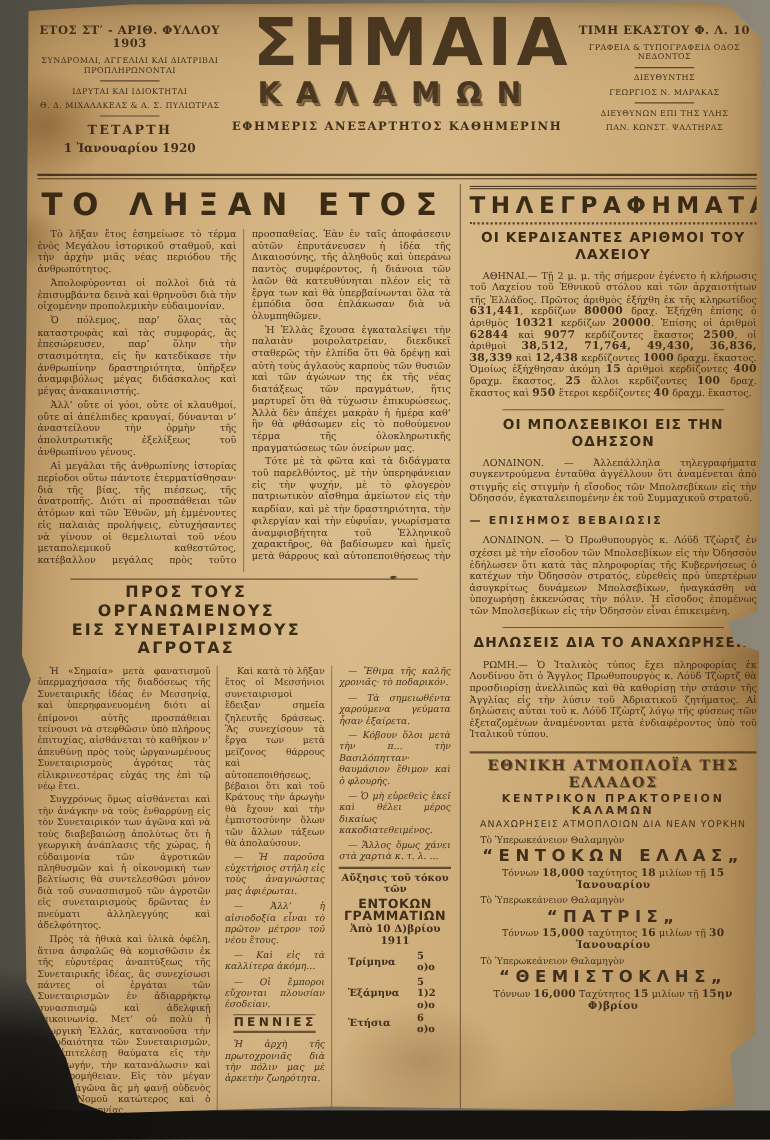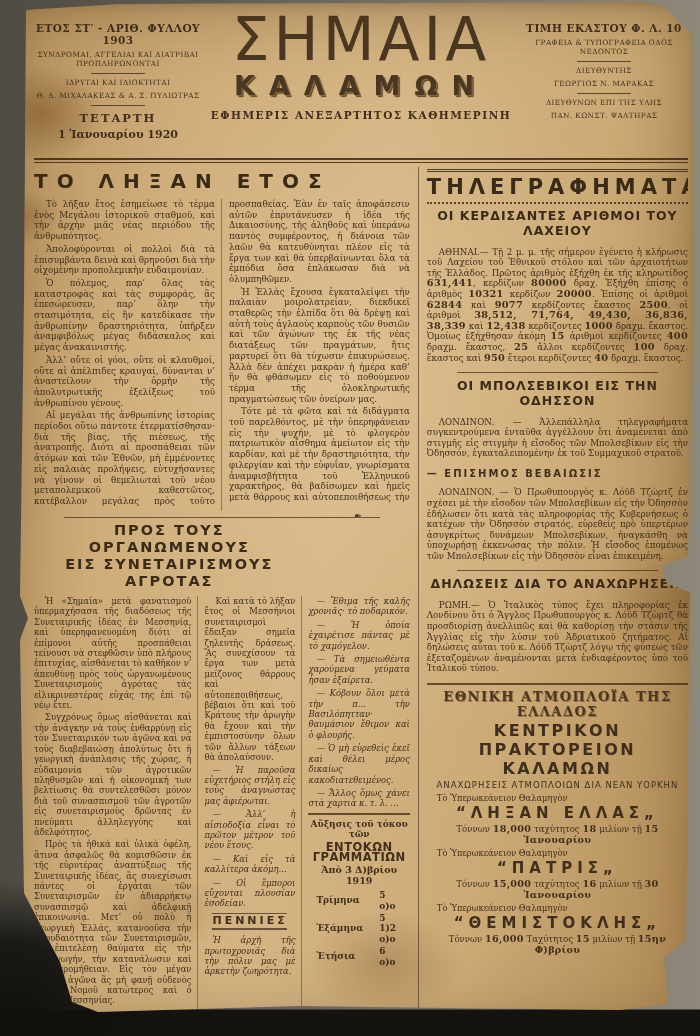--- a/index.html
+++ b/index.html
@@ -31,33 +31,33 @@
 
   
   .masthead{display:flex;align-items:stretch;height:148px;}
   .m-col{width:168px;text-align:center;padding-top:10px;font-family:"DejaVu Serif",serif;}
   .m-center{flex:1;text-align:center;padding-top:2px;}
   .m-line1{font-size:10.5px;font-weight:bold;letter-spacing:.5px;margin-top:4px;}
   .m-small{font-size:7.3px;font-weight:normal;letter-spacing:.4px;margin-top:4px;line-height:9px;}
   .mini-rule{width:54px;margin:5px auto 2px;border-top:1px solid rgba(63,47,28,.8);}
   .m-day{font-size:11.5px;font-weight:bold;letter-spacing:2px;margin-top:5px;}
   .m-date{font-size:11px;font-weight:bold;margin-top:3px;}
-  .logo{font-family:"DejaVu Sans",sans-serif;font-size:60px;font-weight:normal;letter-spacing:4px;line-height:58px;color:#4a3822;
-    text-shadow:1px 1px 0 #876740,2px 2px 0 #6e5130,3px 3px 1px #54targ3d24,3px 3px 2px rgba(40,25,8,.8);}
+  .logo{font-family:"DejaVu Sans",sans-serif;font-size:60px;font-weight:bold;letter-spacing:4px;line-height:58px;color:#4a3822;
+    text-shadow:1px 1px 0 #876740,2px 2px 0 #6e5130,3px 3px 1px #54targ3d24,3px 3px 2px rgba(40,25,8,.8);text-align:right;}
   .logo2{font-family:"DejaVu Sans",sans-serif;font-size:27px;font-weight:bold;letter-spacing:14px;color:#4a3822;margin-top:2px;
     text-shadow:1px 1px 0 #876740,2px 2px 1px rgba(40,25,8,.7);}
   .tagline{font-size:10.5px;font-weight:bold;letter-spacing:1.5px;margin-top:8px;}
   .thick-rule{border-top:2px solid rgba(55,40,20,.85);border-bottom:1px solid rgba(55,40,20,.85);height:2px;margin:2px 0 0;}
 
   
   .page-body{display:flex;margin-top:4px;height:846px;overflow:hidden;}
   .left-region{width:59%;padding-right:8px;overflow:hidden;}
   .right-region{width:41%;border-left:1px solid rgba(60,42,22,.6);padding-left:8px;overflow:hidden;}
 
-  h1.lead{font-family:"DejaVu Sans",sans-serif;font-size:20px;letter-spacing:9px;margin:2px 0 6px;color:#3a2b17;}
+  h1.lead{font-family:"DejaVu Sans",sans-serif;text-align:center;font-size:28px;letter-spacing:9px;margin:2px 0 6px;color:#3a2b17;}
   .article2col{column-count:2;column-gap:14px;column-rule:1px solid rgba(60,42,22,.45);height:312px;overflow:hidden;
     font-size:8.7px;line-height:10.7px;text-align:justify;color:rgba(56,40,22,.95);}
   .article2col p{margin:0 0 2px;text-indent:12px;}
   .orn-rule{position:relative;border-top:1px solid rgba(60,42,22,.7);margin:6px 30px 4px;}
   .orn-rule span{position:absolute;right:18px;top:-7px;font-size:9px;color:#3f2f1c;}
   h2.agro{font-family:"DejaVu Sans",sans-serif;width:72%;text-align:center;font-size:14.5px;line-height:17px;letter-spacing:2px;margin:2px 0 6px;color:#3a2b17;}
   .bottom3{display:flex;height:430px;overflow:hidden;}
   .bc{overflow:hidden;font-size:8.4px;line-height:10.4px;text-align:justify;color:rgba(56,40,22,.95);}
   .bc p{margin:0 0 2px;text-indent:11px;}
   .bc1{width:45%;padding-right:6px;}
@@ -82,21 +82,21 @@
   .drule{border-top:3px double rgba(55,40,20,.85);margin:2px 0 3px;}
   h2.tele{font-family:"DejaVu Sans",sans-serif;text-align:center;font-size:21px;letter-spacing:5px;margin:3px 0;color:#3a2b17;}
   .dotted{border-top:2px dotted rgba(55,40,20,.8);margin:2px 0 4px;}
   h3.rh{font-family:"DejaVu Sans",sans-serif;text-align:center;font-size:12.5px;letter-spacing:1px;margin:3px 0 4px;color:#3a2b17;}
   .rbody{font-size:8.7px;line-height:10.6px;text-align:justify;color:rgba(56,40,22,.95);}
   .rbody.ind{text-indent:12px;}
   .subhead{font-family:"DejaVu Sans",sans-serif;font-weight:bold;font-size:10px;letter-spacing:2px;margin:3px 0 2px;}
   .rsep{border-top:1px solid rgba(60,42,22,.7);margin:5px 30px;position:relative;}
   .ship-sec{text-align:center;}
   .ship-sec .s1{font-family:"DejaVu Serif",serif;font-weight:bold;font-size:13px;letter-spacing:1.5px;color:#4a3822;text-shadow:1px 1px 0 rgba(130,100,60,.8);}
-  .ship-sec .s2{font-family:"DejaVu Sans",sans-serif;font-weight:bold;font-size:16px;letter-spacing:2.5px;margin-top:2px;}
+  .ship-sec .s2{font-family:"DejaVu Sans",sans-serif;font-weight:bold;font-size:10px;letter-spacing:2.5px;margin-top:2px;}
   .ship-sec .s3{font-family:"DejaVu Sans",sans-serif;font-weight:normal;font-size:8.5px;letter-spacing:1px;margin-top:2px;}
   .ship-intro{font-size:8.3px;text-align:left;margin:3px 0 0 10px;}
   .ship-name{font-family:"DejaVu Sans",sans-serif;font-weight:bold;font-size:15px;letter-spacing:5px;margin-top:1px;}
   .ship-det{font-size:8.6px;margin-top:1px;}
 </style>
 </head>
 <body>
 
 <div class="paper">
   <div class="content">
@@ -168,31 +168,30 @@
                 <div class="itm">— Οἱ ἔμποροι εὔχονται πλουσίαν ἐσοδείαν.</div>
               </div>
             <div class="pennies-head">ΠΕΝΝΙΕΣ</div>
             <div>
                 <div class="itm">Ἡ ἀρχὴ τῆς πρωτοχρονιᾶς διὰ τὴν πόλιν μας μὲ ἀρκετὴν ζωηρότητα.</div>
               </div>
           </div>
           <div class="bc bc3">
             <div>
                 <div class="itm">— Ἔθιμα τῆς καλῆς χρονιᾶς· τὸ ποδαρικόν.</div>
-                <div class="itm">— Ἡ ὁποία ἐχαιρέτισε πάντας μὲ τὸ χαμόγελον.</div>
                 <div class="itm">— Τὰ σημειωθέντα χαρούμενα γεύματα ἦσαν ἐξαίρετα.</div>
                 <div class="itm">— Κόβουν ὅλοι μετὰ τὴν π… τὴν Βασιλόπητταν· θαυμάσιον ἔθιμον καὶ ὁ φλουρής.</div>
                 <div class="itm">— Ὁ μὴ εὑρεθεὶς ἐκεῖ καὶ θέλει μέρος δικαίως κακοδιατεθειμένος.</div>
                 <div class="itm">— Ἄλλος ὅμως χάνει στὰ χαρτιὰ κ. τ. λ. …</div>
               </div>
             <div class="sep1"></div>
             <div class="entokon">
               <div class="e1">Αὔξησις τοῦ τόκου τῶν</div>
               <div class="e2">ΕΝΤΟΚΩΝ ΓΡΑΜΜΑΤΙΩΝ</div>
-              <div class="e3">Ἀπὸ 3 Δ)βρίου 1919</div>
+              <div class="e3">Ἀπὸ 10 Δ)βρίου 1911</div>
               <table class="rates">
                 <tbody>
                     <tr>
                       <td>Τρίμηνα</td>
                       <td>5 ο)ο</td>
                     </tr>
                     <tr>
                       <td>Ἑξάμηνα</td>
                       <td>5 1)2 ο)ο</td>
                     </tr>
@@ -227,21 +226,21 @@
         <h3 class="rh">ΔΗΛΩΣΕΙΣ ΔΙΑ ΤΟ ΑΝΑΧΩΡΗΣΕΙΣ</h3>
         <p class="rbody ind">ΡΩΜΗ.— Ὁ Ἰταλικὸς τύπος ἔχει πληροφορίας ἐκ Λονδίνου ὅτι ὁ Ἄγγλος Πρωθυπουργὸς κ. Λόϋδ Τζὼρτζ θὰ προσδιορίσῃ ἀνελλιπῶς καὶ θὰ καθορίσῃ τὴν στάσιν τῆς Ἀγγλίας εἰς τὴν λύσιν τοῦ Ἀδριατικοῦ ζητήματος. Αἱ δηλώσεις αὗται τοῦ κ. Λόϋδ Τζὼρτζ λόγῳ τῆς φύσεως τῶν ἐξεταζομένων ἀναμένονται μετὰ ἐνδιαφέροντος ὑπὸ τοῦ Ἰταλικοῦ τύπου.</p>
 
         <div class="sep1"></div>
         <div class="ship-sec">
           <div class="s1">ΕΘΝΙΚΗ ΑΤΜΟΠΛΟΪΑ ΤΗΣ ΕΛΛΑΔΟΣ</div>
           <div class="s2">ΚΕΝΤΡΙΚΟΝ ΠΡΑΚΤΟΡΕΙΟΝ ΚΑΛΑΜΩΝ</div>
           <div class="s3">ΑΝΑΧΩΡΗΣΕΙΣ ΑΤΜΟΠΛΟΙΩΝ ΔΙΑ ΝΕΑΝ ΥΟΡΚΗΝ</div>
 
           <div class="ship-intro">Τὸ Ὑπερωκεάνειον Θαλαμηγὸν</div>
-          <div class="ship-name">“ΛΗΞΑΝ ΕΛΛΑΣ„</div>
+          <div class="ship-name">“ΕΝΤΟΚΩΝ ΕΛΛΑΣ„</div>
           <div class="ship-det"><span>Τόννων </span><span class="bn">18,000</span><span> ταχύτητος </span><span class="bn">18</span><span> μιλίων τῇ </span><span class="bn">15 Ἰανουαρίου</span><span></span></div>
 
           <div class="ship-intro">Τὸ Ὑπερωκεάνειον Θαλαμηγὸν</div>
           <div class="ship-name">“ΠΑΤΡΙΣ„</div>
           <div class="ship-det"><span>Τόννων </span><span class="bn">15,000</span><span> ταχύτητος </span><span class="bn">16</span><span> μιλίων τῇ </span><span class="bn">30 Ἰανουαρίου</span><span></span></div>
 
           <div class="ship-intro">Τὸ Ὑπερωκεάνειον Θαλαμηγὸν</div>
           <div class="ship-name">“ΘΕΜΙΣΤΟΚΛΗΣ„</div>
           <div class="ship-det"><span>Τόννων </span><span class="bn">16,000</span><span> Ταχύτητος </span><span class="bn">15</span><span> μιλίων τῇ </span><span class="bn">15ην Φ)βρίου</span><span></span></div>
 

